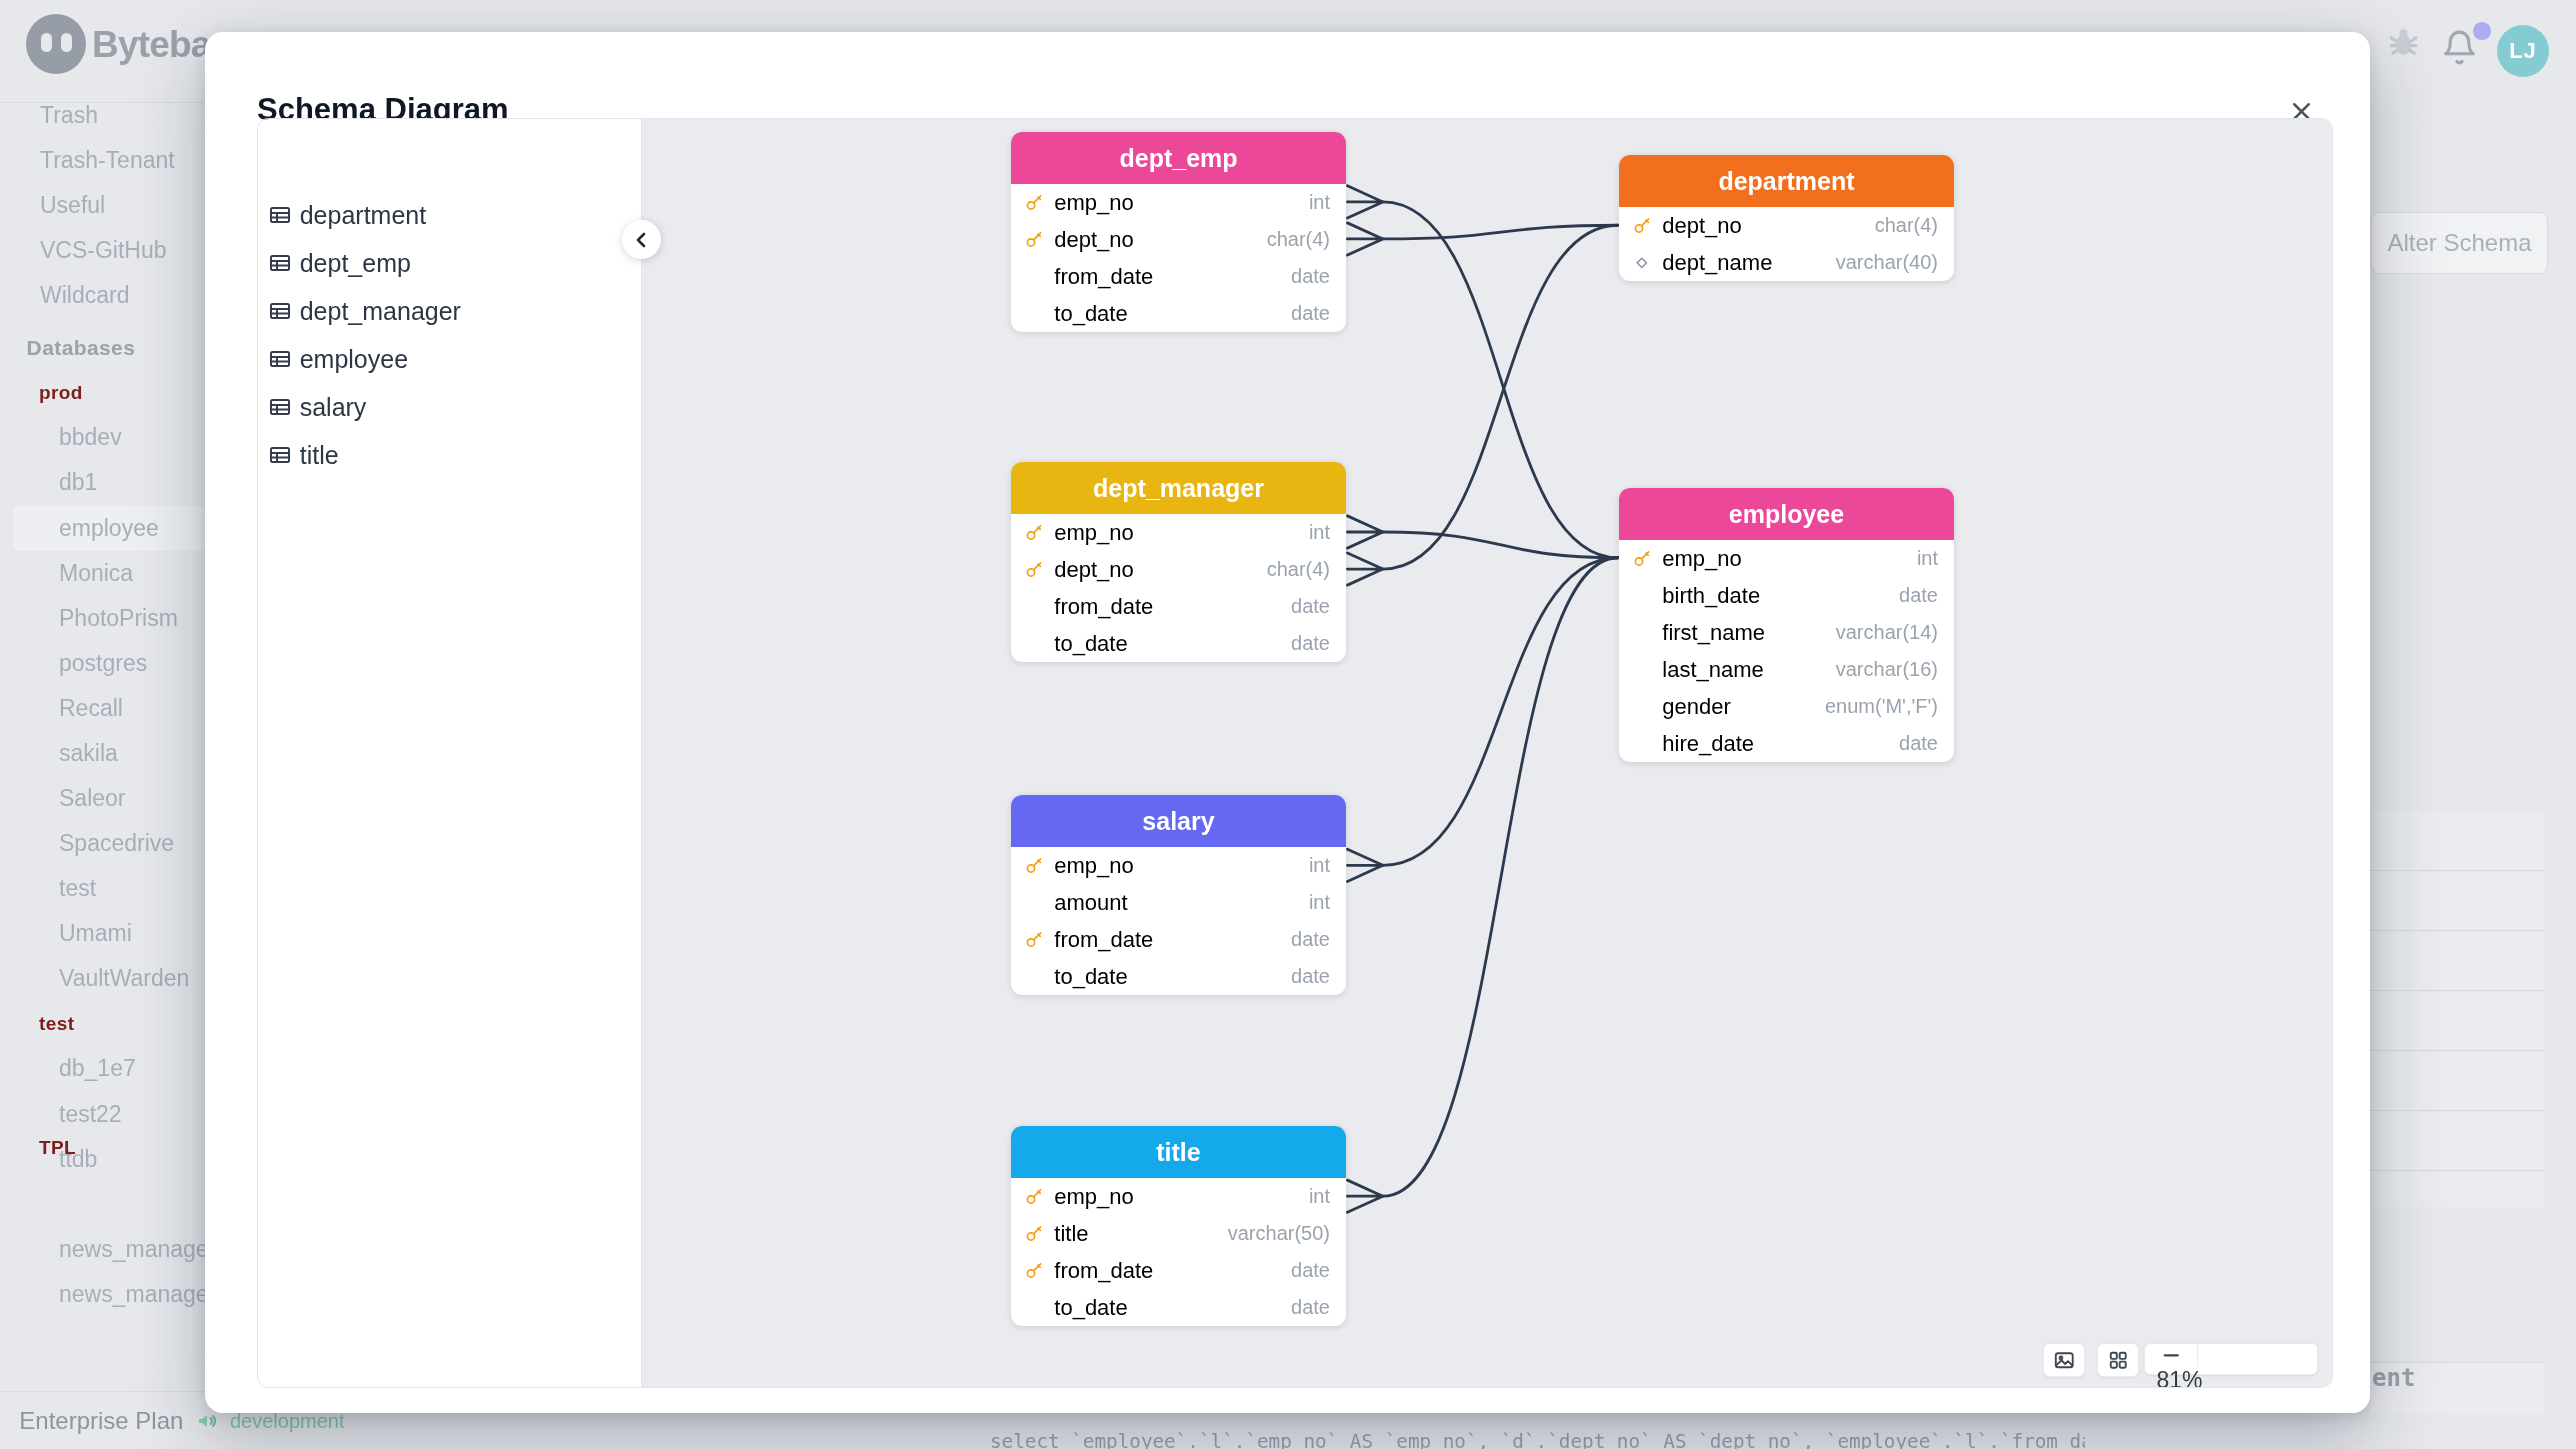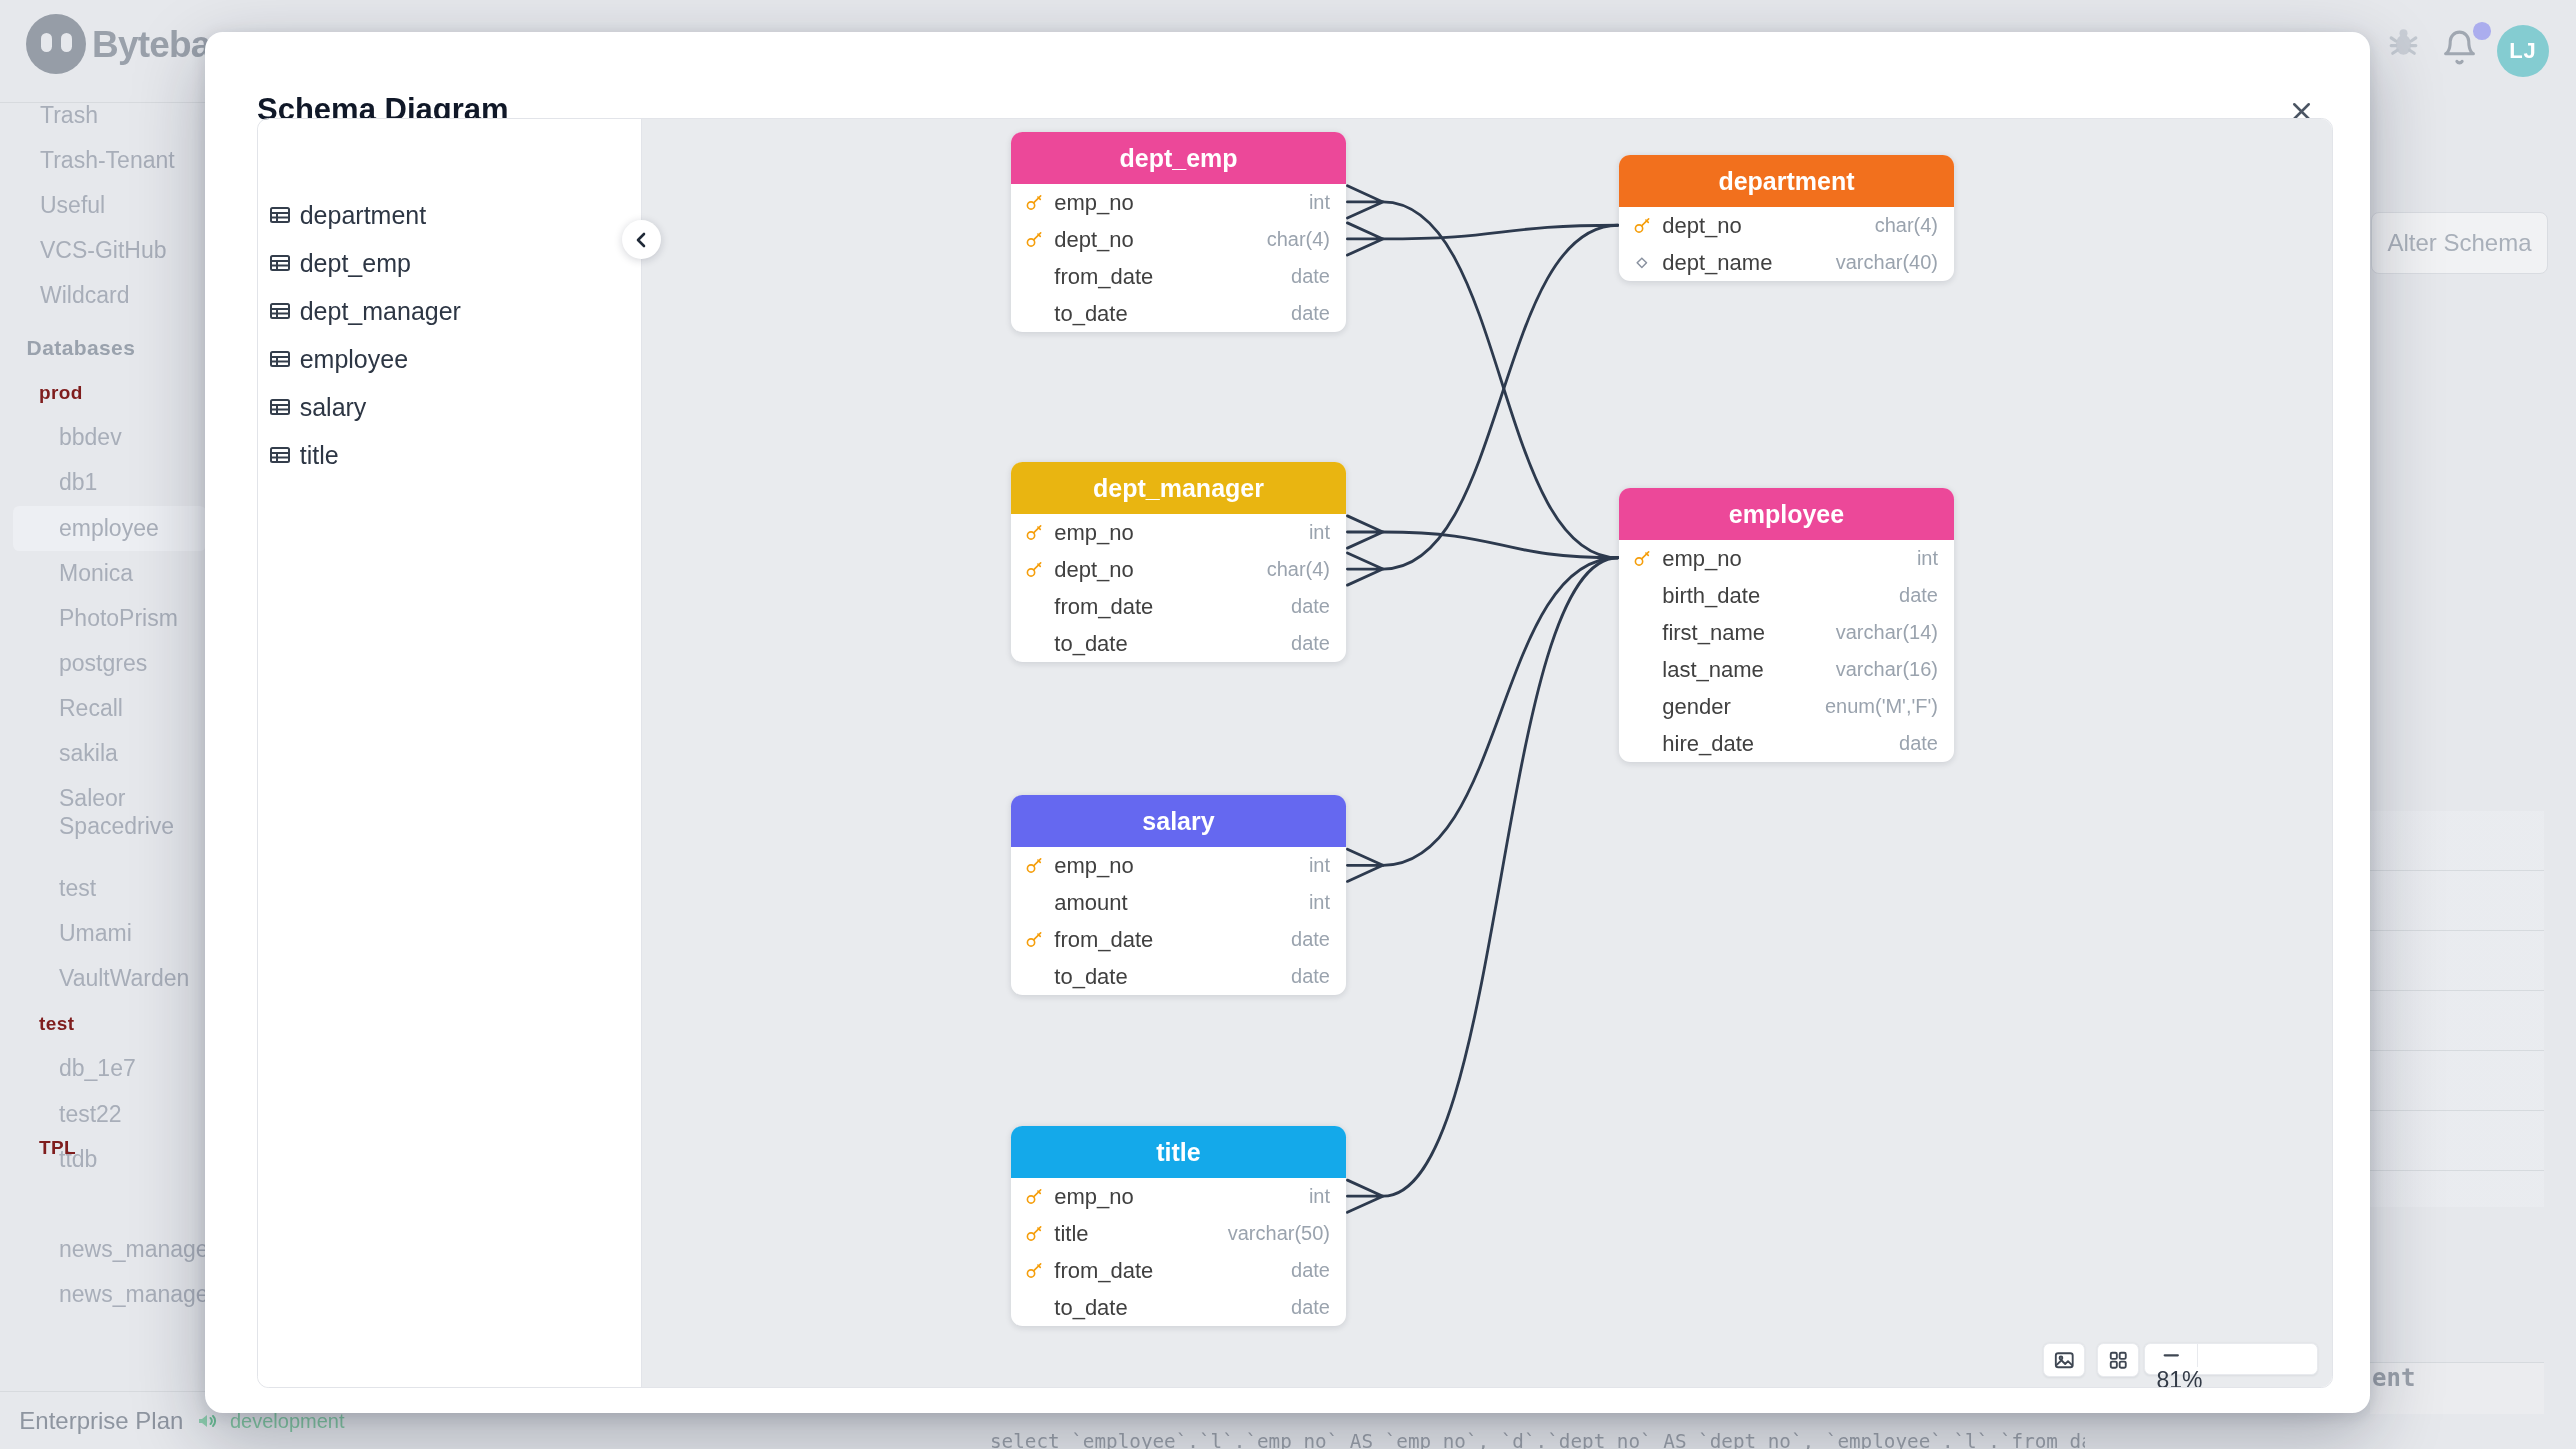--- a/index.html
+++ b/index.html
@@ -65,21 +65,21 @@
   .tlist-item span{margin-left:8px;font-size:25px;color:#2d3644;}
   .collapse-btn{position:absolute;left:364px;top:101px;width:39px;height:39px;border-radius:50%;background:#fff;
     box-shadow:0 1.6px 8px rgba(15,23,42,.18);display:flex;align-items:center;justify-content:center;z-index:5;cursor:pointer;}
   .canvas{flex:1;background:#e9ebee;position:relative;border-radius:0 11.3px 11.3px 0;overflow:hidden;}
   .edges{position:absolute;left:0;top:0;}
   
   .entity{position:absolute;width:335px;background:#fff;border-radius:11.3px;box-shadow:0 1.6px 6.4px rgba(15,23,42,.12);}
   .entity-header{height:52px;line-height:52px;border-radius:11.3px 11.3px 0 0;text-align:center;color:#fff;font-size:25px;font-weight:700;}
   .entity-row{height:37px;display:flex;align-items:center;padding:0 16px 0 11.3px;}
   .f-icon{width:24px;height:24px;flex:none;display:flex;align-items:center;justify-content:center;}
-  .f-name{margin-left:8px;font-size:22px;font-weight:500;color:#404040;flex:1;white-space:nowrap;}
+  .f-name{margin-left:8px;font-size:22px;font-weight:500;color:#000000;flex:1;white-space:nowrap;}
   .f-type{font-size:20px;color:#9aa3ae;white-space:nowrap;}
   
   .zctl{position:absolute;display:flex;align-items:center;justify-content:center;background:#fff;border:0.8px solid #e8eaee;
     border-radius:6.4px;box-shadow:0 0.8px 2.4px rgba(15,23,42,.07);cursor:pointer;}
   .zbtn1{left:1401px;top:1224px;width:40px;height:32px;}
   .zbtn2{left:1455px;top:1224px;width:40px;height:32px;}
   .zgroup{position:absolute;left:1502px;top:1224px;width:174px;height:32px;background:#fff;border:0.8px solid #e8eaee;
     border-radius:6.4px;box-shadow:0 0.8px 2.4px rgba(15,23,42,.07);display:flex;box-sizing:border-box;flex-direction:column;}
   .zseg{display:flex;align-items:center;justify-content:center;cursor:pointer;}
   .zminus{width:52px;border-right:0.8px solid #e8eaee;}
@@ -123,21 +123,21 @@
         <div class="sb-row sb-group" style="top: 267px;">prod</div>
         <div class="sb-row sb-db" style="top: 312px;">bbdev</div>
         <div class="sb-row sb-db" style="top: 357px;">db1</div>
         <div class="sb-row sb-db sb-selected" style="top: 403px; left: 13px; padding-left: 46px;">employee</div>
         <div class="sb-row sb-db" style="top: 448px;">Monica</div>
         <div class="sb-row sb-db" style="top: 493px;">PhotoPrism</div>
         <div class="sb-row sb-db" style="top: 538px;">postgres</div>
         <div class="sb-row sb-db" style="top: 583px;">Recall</div>
         <div class="sb-row sb-db" style="top: 628px;">sakila</div>
         <div class="sb-row sb-db" style="top: 673px;">Saleor</div>
-        <div class="sb-row sb-db" style="top: 701px;">Spacedrive</div>
+        <div class="sb-row sb-db" style="top: 718px;">Spacedrive</div>
         <div class="sb-row sb-db" style="top: 763px;">test</div>
         <div class="sb-row sb-db" style="top: 808px;">Umami</div>
         <div class="sb-row sb-db" style="top: 853px;">VaultWarden</div>
         <div class="sb-row sb-group" style="top: 898px;">test</div>
         <div class="sb-row sb-db" style="top: 943px;">db_1e7</div>
         <div class="sb-row sb-db" style="top: 989px;">test22</div>
         <div class="sb-row sb-db" style="top: 1034px;">ttdb</div>
         <div class="sb-row sb-group" style="top: 1022px;">TPL</div>
         <div class="sb-row sb-db" style="top: 1124px;">news_manage</div>
         <div class="sb-row sb-db" style="top: 1169px;">news_manage</div>

